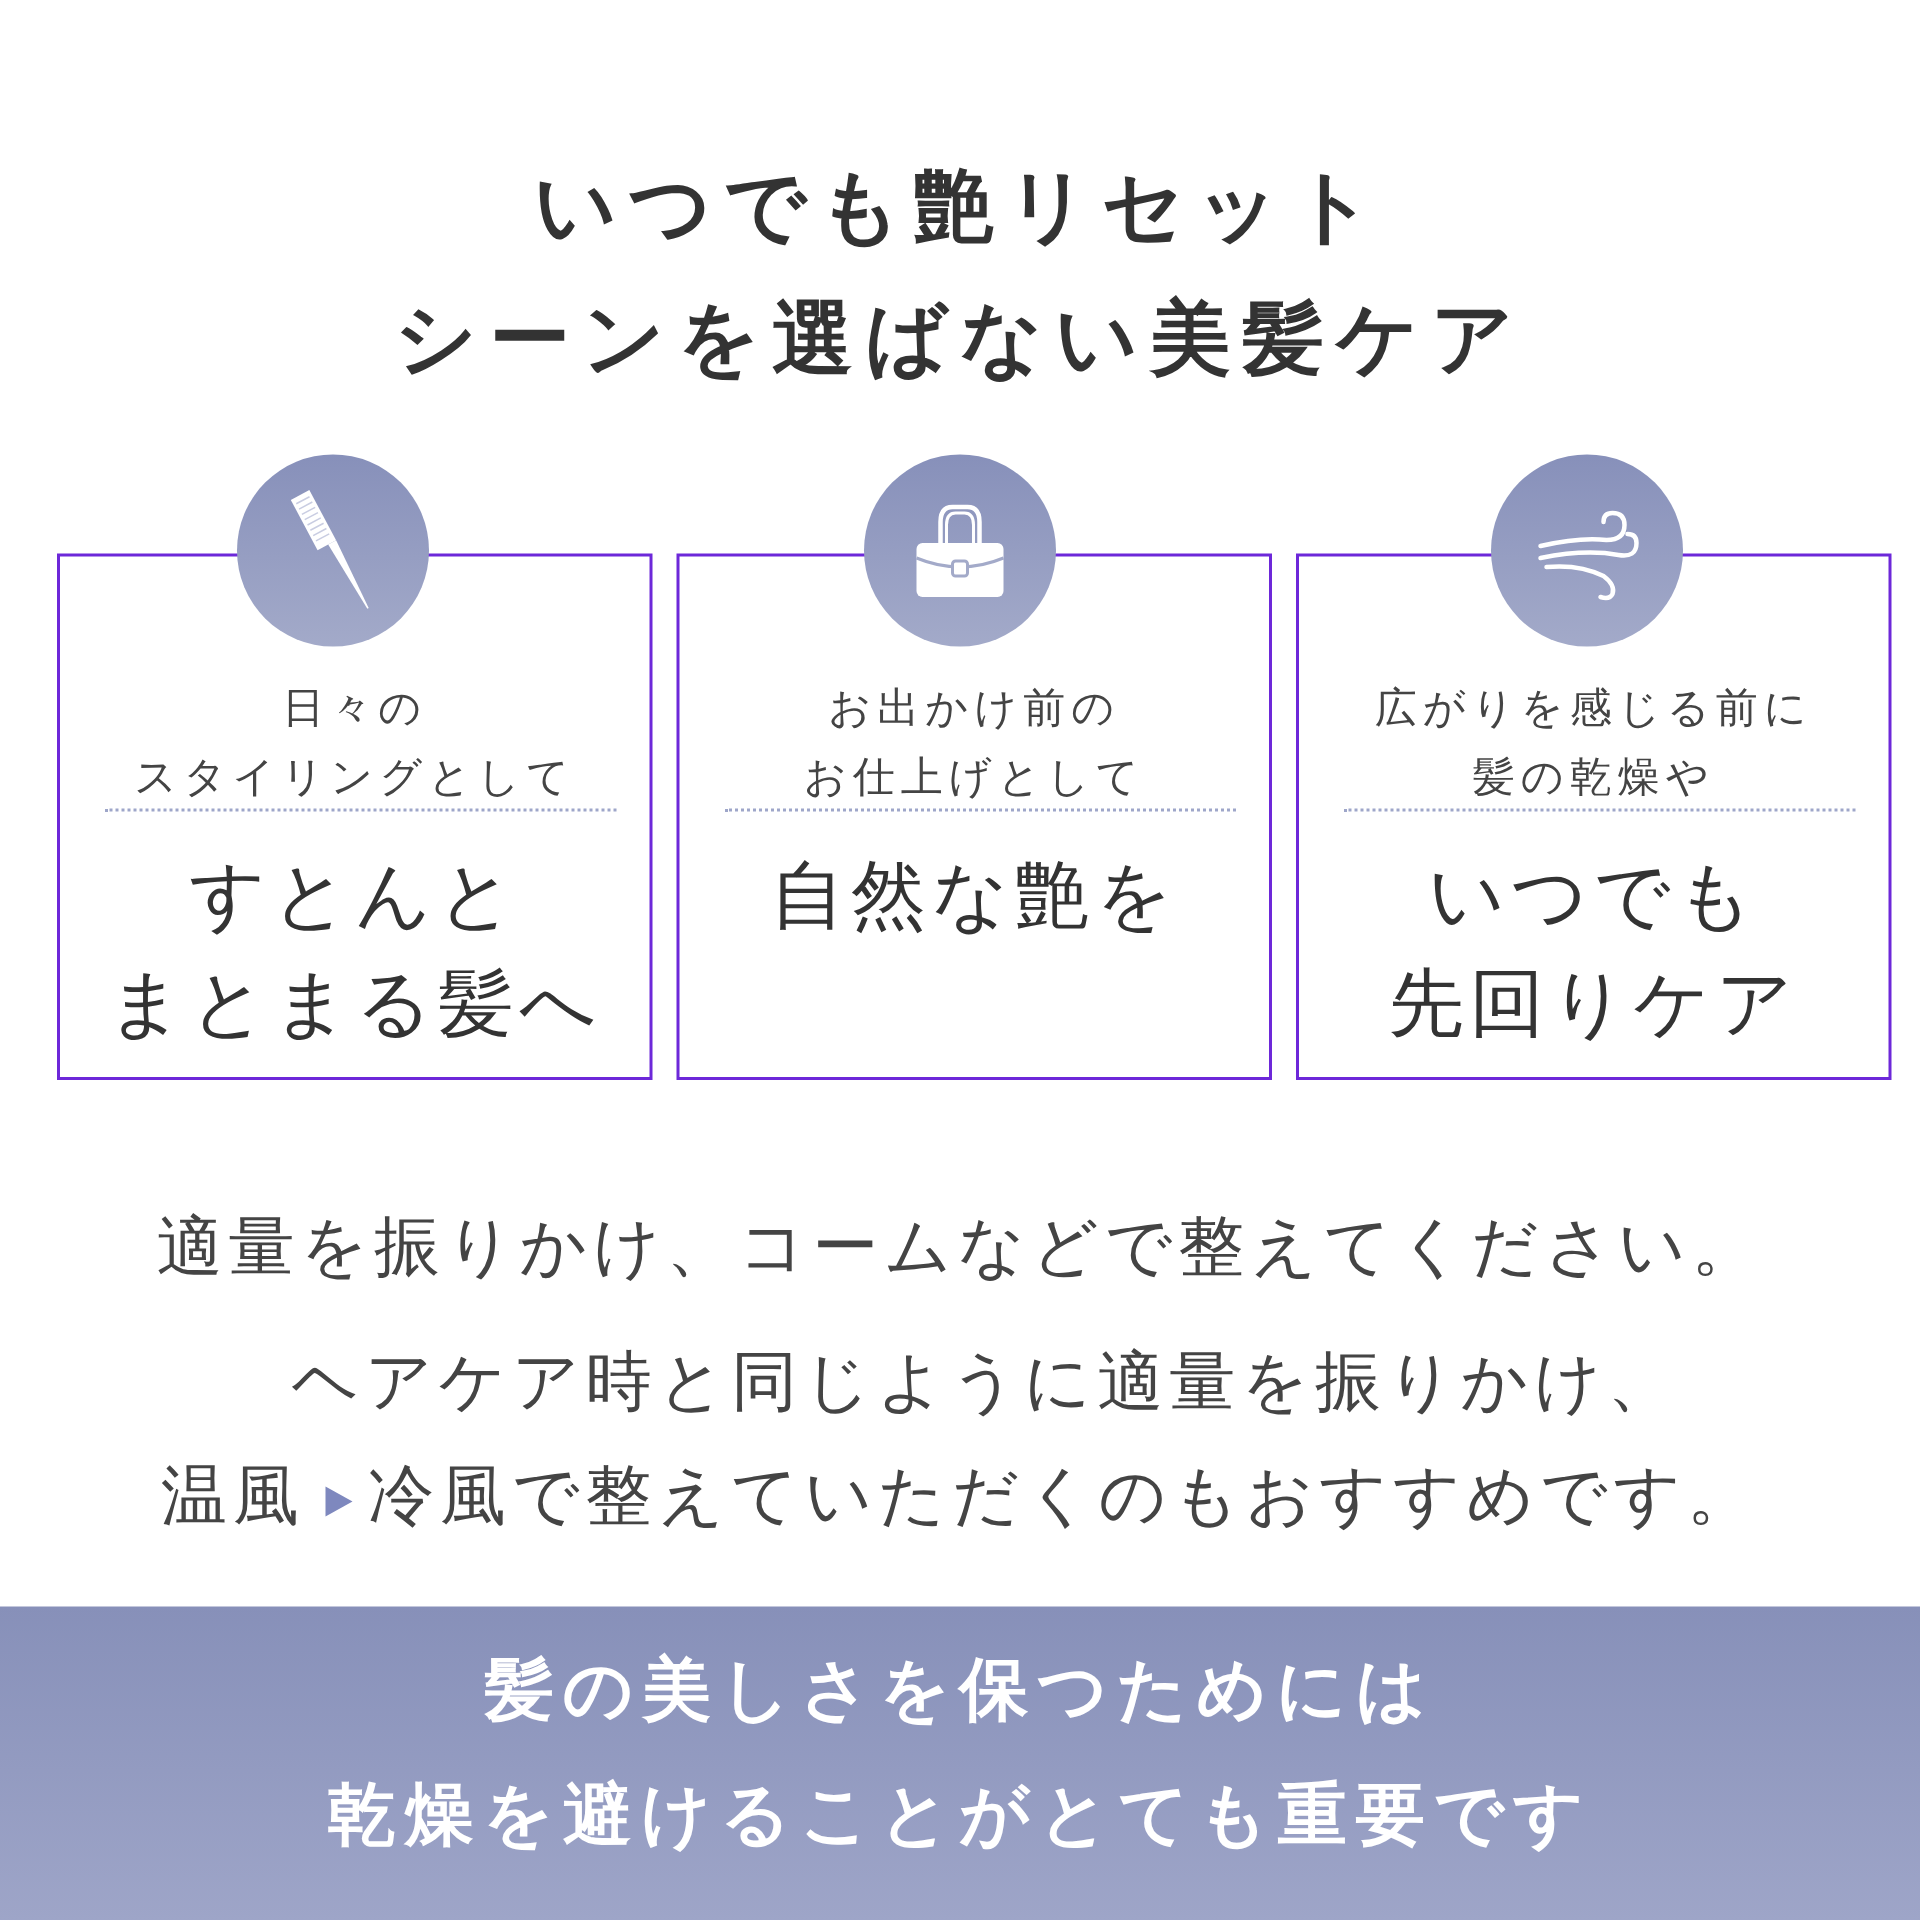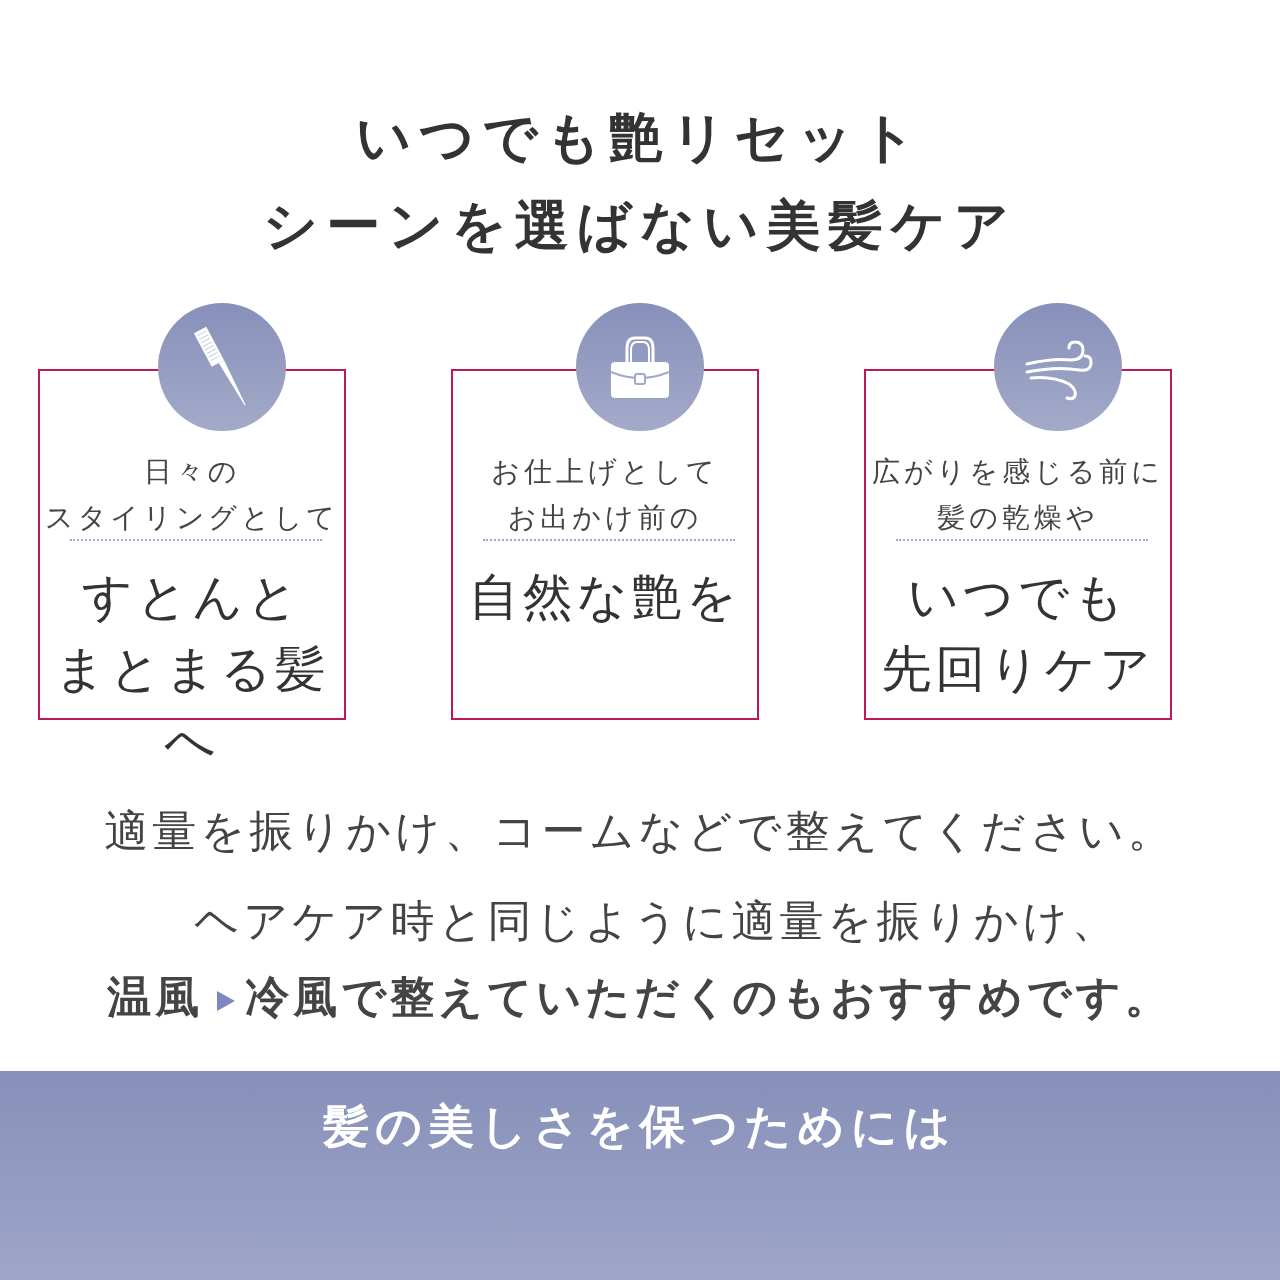--- a/index.html
+++ b/index.html
@@ -2,36 +2,36 @@
 <html><head>
 <meta charset="utf-8">
 <style>
   html, body { margin:0; padding:0; }
   body { width:1280px; height:1280px; background:#ffffff; position:relative; overflow:hidden;
          font-family:"DejaVu Serif","Liberation Serif",serif; color:#333; }
   .title { position:absolute; left:0; width:1280px; text-align:center; font-weight:bold;
            font-size:54px; letter-spacing:8px; color:#333;margin-top:10px; }
   .t1 { top:92px; }
   .t2 { top:180px; }
-  .card { position:absolute; top:369px; width:308px; height:351px; border:2px solid #be185d;
+  .card { position:absolute; top:369px; width:397px; height:351px; border:2px solid #6d28d9;
           box-sizing:border-box; background:#fff; }
   .circle { position:absolute; top:303px; width:128px; height:128px; border-radius:50%;
             background:linear-gradient(180deg,#8790ba 0%,#a3aac9 100%); z-index:2;
             display:flex; align-items:center; justify-content:center; }
   .circle svg { width:90px; height:90px; }
   .sub { position:absolute; top:78px; left:0; width:100%; text-align:center; font-size:28px;
          line-height:46px; letter-spacing:4px; color:#444; }
   .dots { position:absolute; top:168px; left:30px; right:22px; border-top:2px dotted #9ea6c9; }
   .main { position:absolute; top:190px; left:0; width:100%; text-align:center; font-size:50px;
           line-height:72px; letter-spacing:4px; font-weight:normal; color:#333; }
   .desc { position:absolute; left:0; width:1280px; text-align:center; font-size:44px;
           letter-spacing:4px; color:#444; }
   .d1 { top:802px; }
   .d2 { top:892px;padding-left:17px; }
-  .d3 { top:968px;font-weight:bold; }
+  .d3 { top:968px; }
   .arrow { display:inline-block; width:0; height:0; border-top:10px solid transparent;
            border-bottom:10px solid transparent; border-left:18px solid #7e88be;
            margin:0 10px 0 14px; vertical-align:middle; }
   .band { position:absolute; left:0; top:1071px; width:1280px; height:209px;
           background:linear-gradient(180deg,#8790b9 0%,#9ea5c8 100%); }
   .band div { position:absolute; left:0; width:100%; text-align:center; color:#fff;
               font-size:46px; font-weight:bold; letter-spacing:6px; }
   .b1 { top:25px; }
   .b2 { top:108px; }
 </style>
@@ -75,22 +75,22 @@
   <svg viewBox="0 0 90 90">
     <path d="M32 40 V26 Q32 16 40 16 H50 Q58 16 58 26 V40" fill="none" stroke="#fff" stroke-width="3"></path>
     <path d="M36 40 V28 Q36 20 42 20 H48 Q54 20 54 28 V40" fill="none" stroke="#fff" stroke-width="2"></path>
     <rect x="16" y="40" width="58" height="36" rx="4" fill="#fff"></rect>
     <path d="M16 50 Q45 62 74 50" fill="none" stroke="#a3aac9" stroke-width="2"></path>
     <rect x="40" y="52" width="10" height="10" rx="2" fill="#fff" stroke="#a3aac9" stroke-width="2"></rect>
   </svg>
 </div>
 <div class="card" style="left:451px;">
   <div class="sub">
+    <div>お出かけ前の</div>
     <div>お仕上げとして</div>
-    <div>お出かけ前の</div>
   </div>
   <div class="dots"></div>
   <div class="main">
     <div>自然な艶を</div>
   </div>
 </div>
 
 <div class="circle" style="left:994px;">
   <svg viewBox="0 0 90 90">
     <g fill="none" stroke="#fff" stroke-width="3" stroke-linecap="round">
@@ -113,13 +113,14 @@
 </div>
 
 <div class="desc d1">適量を振りかけ、コームなどで整えてください。</div>
 <div class="desc d2">ヘアケア時と同じように適量を振りかけ、</div>
 <div class="desc d3">
   <span>温風</span><span class="arrow"></span><span>冷風で整えていただくのもおすすめです。</span>
 </div>
 
 <div class="band">
   <div class="b1">髪の美しさを保つためには</div>
+  <div class="b2">乾燥を避けることがとても重要です</div>
 </div>
 
 </body></html>

